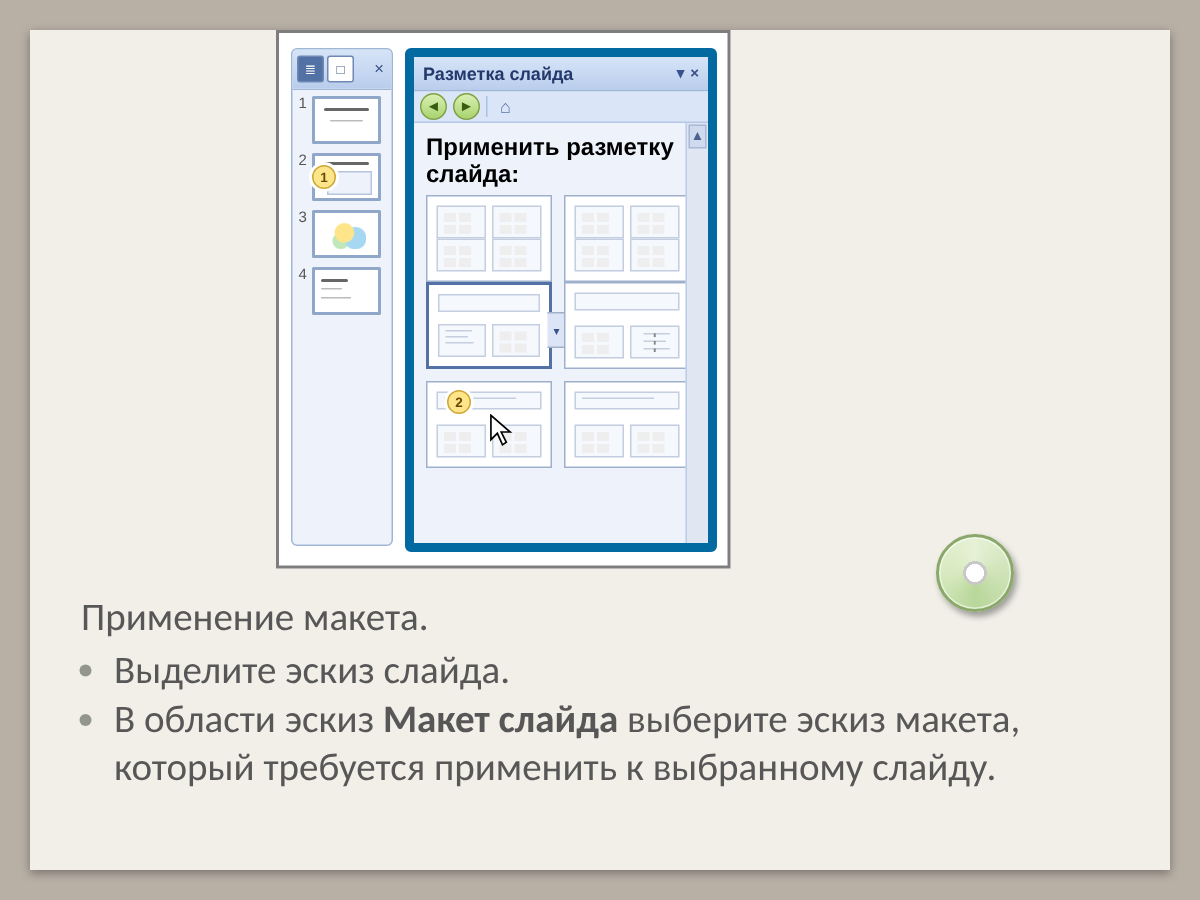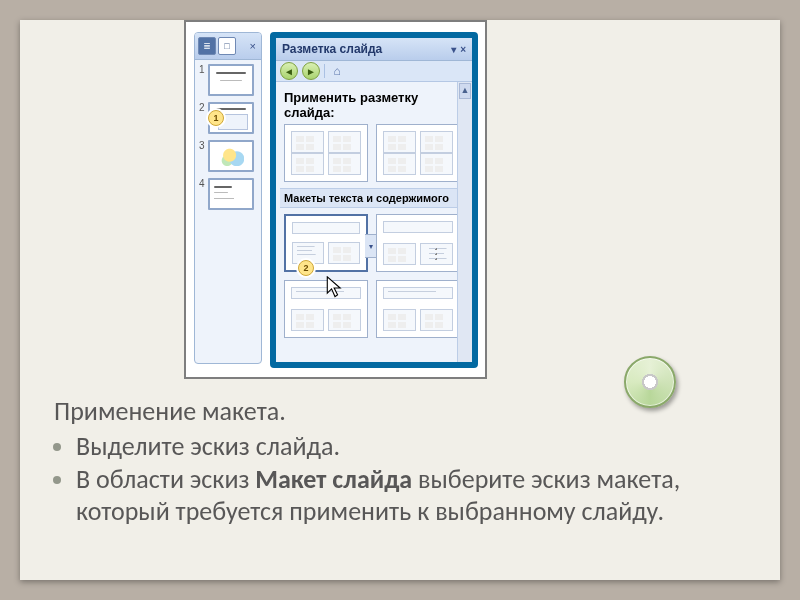--- a/index.html
+++ b/index.html
@@ -123,21 +123,21 @@
   .nav-btn {
     width:16px; height:16px; border-radius:50%;
     border:1px solid #7fa141; background:linear-gradient(#d9f0b3,#a9d36f);
     display:flex; align-items:center; justify-content:center;
     font-size:10px; color:#3a5c10;
   }
   .nav-sep { width:1px; height:14px; background:#aac1e3; }
   .nav-home { width:16px; height:16px; display:flex; align-items:center; justify-content:center; font-size:12px; color:#5d77ac; }
 
   .pane-body { padding:6px 6px 6px 6px; height:calc(100% - 42px); overflow:hidden; position:relative; }
-  .pane-heading { font-size:13px; font-weight:bold; color:#000; margin:2px 2px 4px 2px; }
+  .pane-heading { font-size:16px; font-weight:bold; color:#000; margin:2px 2px 4px 2px; }
   .pane-subhead { font-size:11px; font-weight:bold; color:#000; background:#dbe5f5; padding:3px 4px; margin:6px -2px; border:1px solid #bccde7; border-left:none; border-right:none; }
 
   .layout-grid { display:flex; flex-wrap:wrap; gap:8px; padding:0 2px; }
   .layout-item {
     width:84px; height:58px;
     background:#fff;
     border:1px solid #9fb0cc;
     position:relative;
     box-sizing:border-box;
   }
@@ -290,21 +290,20 @@
                 <div class="li-cell icons"></div>
                 <div class="li-cell icons"></div>
               </div>
             <div class="li-row li-bot">
                 <div class="li-cell icons"></div>
                 <div class="li-cell icons"></div>
               </div>
           </div>
         </div>
 
-        <div class="pane-subhead">Макеты текста и содержимого</div>
 
         <div class="layout-grid">
           <div class="layout-item sel">
             <div class="li-full"></div>
             <div class="li-row li-bot">
                 <div class="li-cell li-lines"></div>
                 <div class="li-cell icons"></div>
               </div>
             <div class="dd">▾</div>
           </div>

